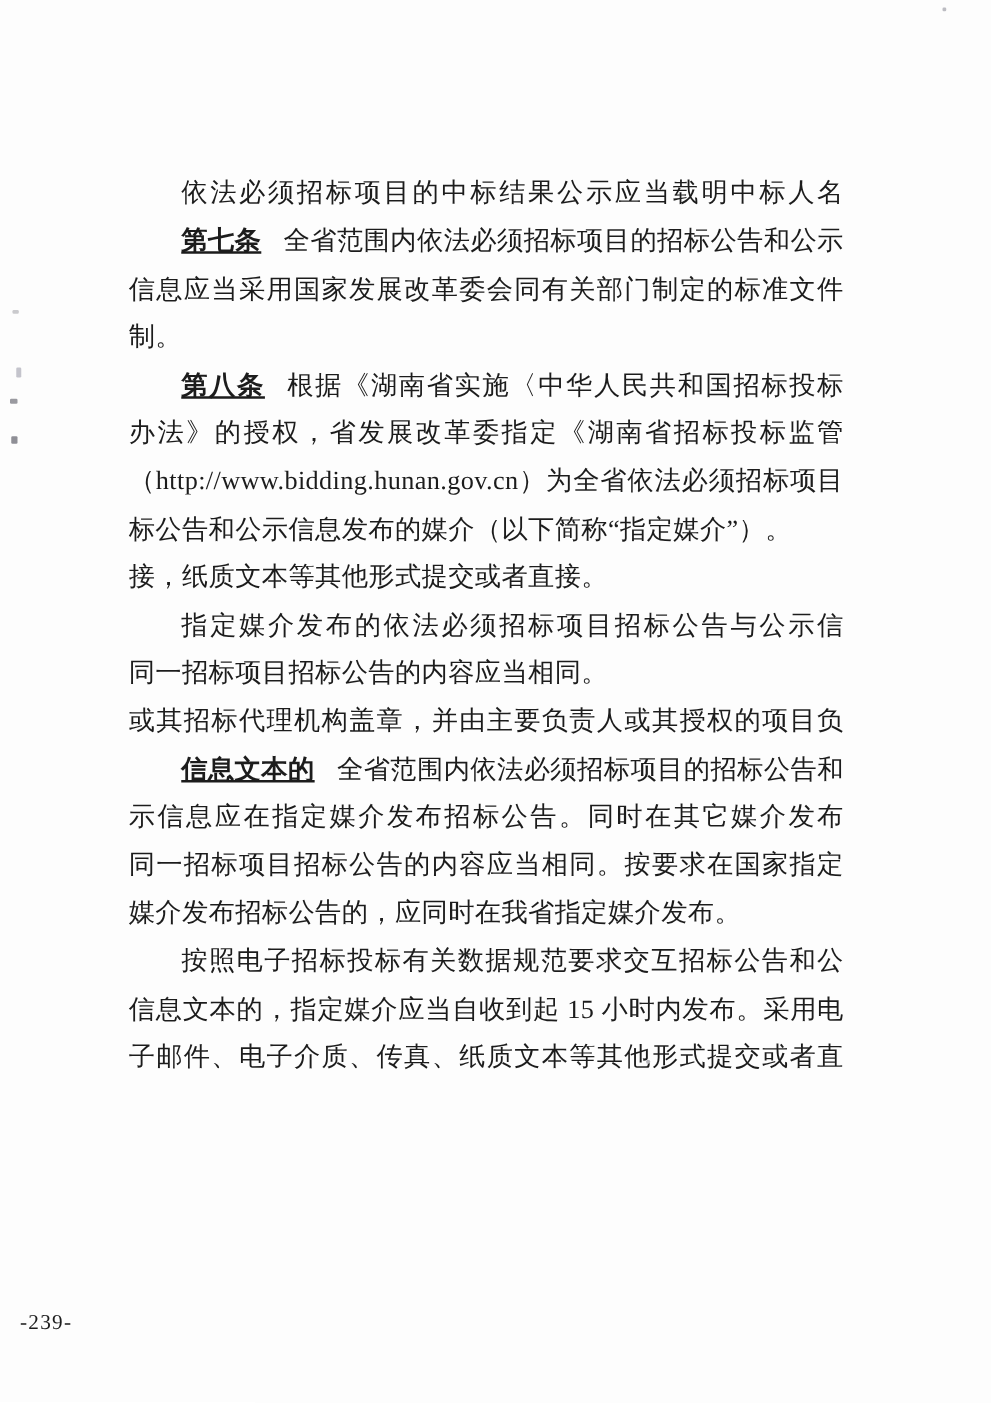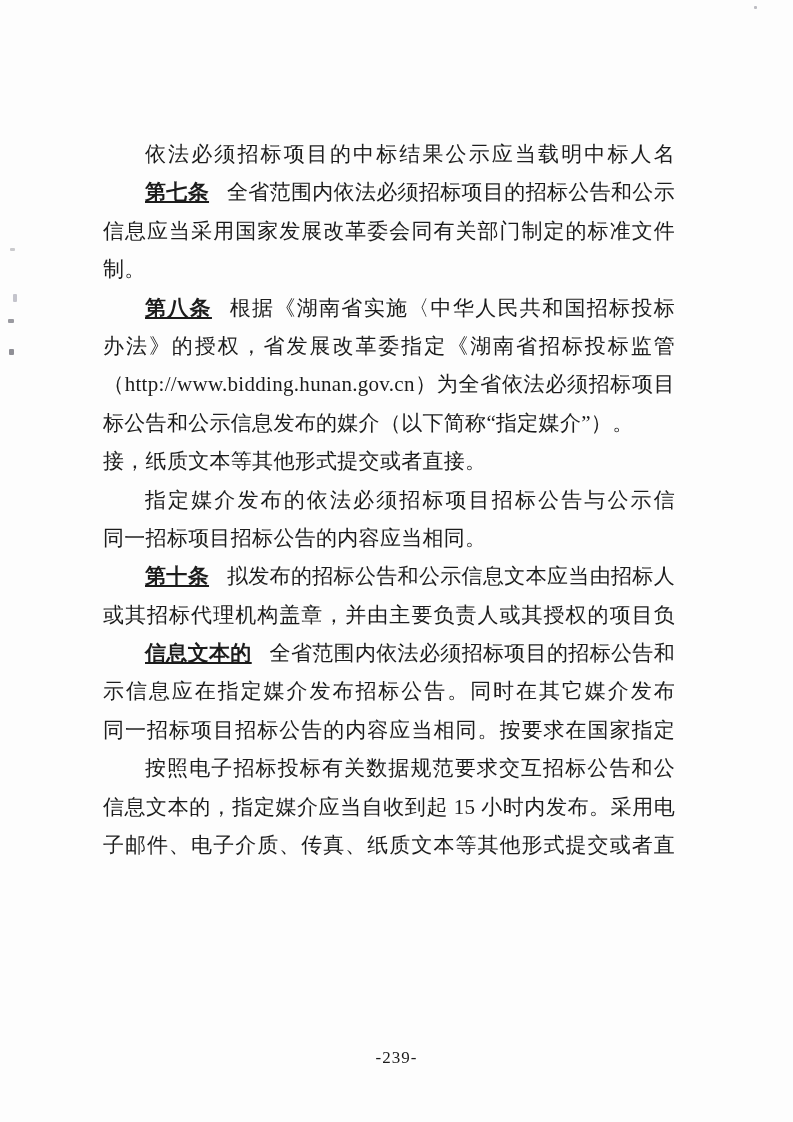--- a/index.html
+++ b/index.html
@@ -35,24 +35,24 @@
   .line.indent { text-indent: 2em; }
 
   .article-heading {
     font-weight: 700;
     margin-right: 0.85em;
     text-decoration: underline;
   }
 
   .page-number {
     position: absolute;
-    left: 0;
+    left: 16px;
     right: 0;
     top: 1048px;
-    text-align: center;
+    text-align: left;
     font-size: 17px;
     letter-spacing: 1px;
     font-family: "Liberation Serif", serif;
     color: var(--ink, #1c1c1c);
   }
 
   
   .speck { position: absolute; border-radius: 1px; }
   .s1 { left: 754px; top: 6px;   width: 3px; height: 3px; background: #bcbcc2; }
   .s2 { left: 10px;  top: 248px; width: 5px; height: 3px; background: #cacacd; }
@@ -70,25 +70,25 @@
       <div class="line fill indent"><span class="article-heading">第七条</span><span>全省范围内依法必须招标项目的招标公告和公示</span></div>
       <div class="line fill"><span>信息应当采用国家发展改革委会同有关部门制定的标准文件编</span></div>
       <div class="line"><span>制。</span></div>
       <div class="line fill indent"><span class="article-heading">第八条</span><span>根据《湖南省实施〈中华人民共和国招标投标法〉</span></div>
       <div class="line fill"><span>办法》的授权，省发展改革委指定《湖南省招标投标监管网》</span></div>
       <div class="line fill"><span>（http://www.bidding.hunan.gov.cn）为全省依法必须招标项目招</span></div>
       <div class="line"><span>标公告和公示信息发布的媒介（以下简称“指定媒介”）。</span></div>
       <div class="line"><span>接，纸质文本等其他形式提交或者直接。</span></div>
       <div class="line fill indent"><span>指定媒介发布的依法必须招标项目招标公告与公示信息，</span></div>
       <div class="line"><span>同一招标项目招标公告的内容应当相同。</span></div>
-      <div class="line fill indent"><span class="article-heading">第十条</span><span>拟发布的招标公告和公示信息文本应当由招标人</span></div>
       <div class="line fill"><span>或其招标代理机构盖章，并由主要负责人或其授权的项目负责</span></div>
       <div class="line fill indent"><span class="article-heading">信息文本的</span><span>全省范围内依法必须招标项目的招标公告和公</span></div>
       <div class="line fill"><span>示信息应在指定媒介发布招标公告。同时在其它媒介发布的，</span></div>
       <div class="line fill"><span>同一招标项目招标公告的内容应当相同。按要求在国家指定的</span></div>
+      <div class="line"><span>媒介发布招标公告的，应同时在我省指定媒介发布。</span></div>
       <div class="line fill indent"><span>按照电子招标投标有关数据规范要求交互招标公告和公示</span></div>
       <div class="line fill"><span>信息文本的，指定媒介应当自收到起 15 小时内发布。采用电</span></div>
       <div class="line fill"><span>子邮件、电子介质、传真、纸质文本等其他形式提交或者直接</span></div>
     </div>
 
   <div class="page-number">-239-</div>
 
   <div class="speck s1"></div>
   <div class="speck s2"></div>
   <div class="speck s3"></div>

